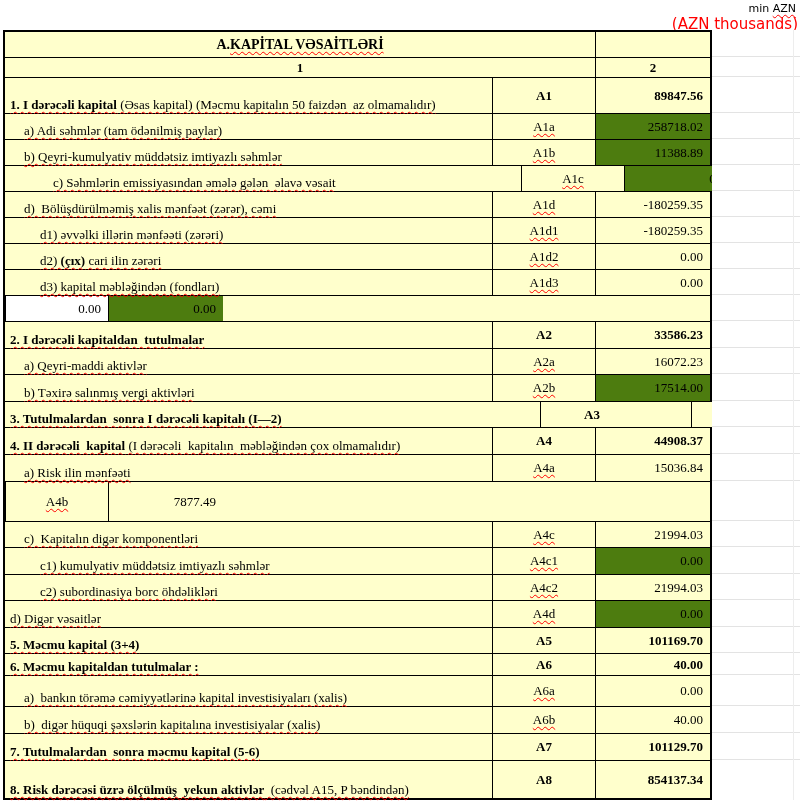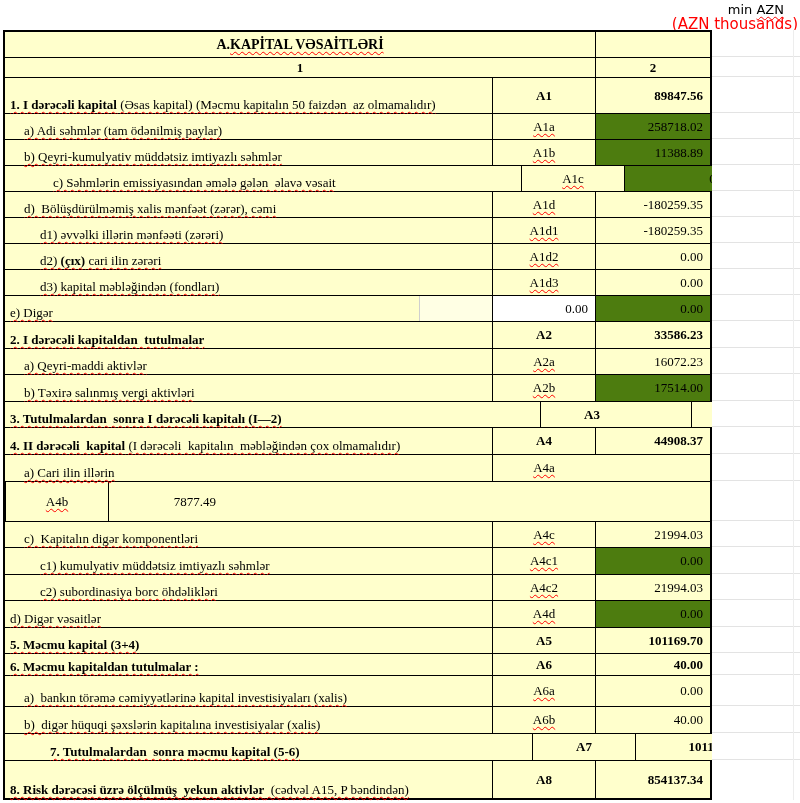--- a/index.html
+++ b/index.html
@@ -1,21 +1,21 @@
 <!DOCTYPE html>
 <html><head>
 <meta charset="utf-8">
 <style>
   html,body{margin:0;padding:0;background:#fff;}
   #stage{position:relative;width:800px;height:803px;background:#ffffff;overflow:hidden;
          font-family:"Liberation Serif", serif;color:#000;}
 
   
-  .note-black{position:absolute;top:2px;right:16px;font-family:"DejaVu Sans",sans-serif;
-              font-size:13px;color:#000;white-space:pre;}
+  .note-black{position:absolute;top:2px;right:4px;font-family:"DejaVu Sans",sans-serif;
+              font-size:11px;color:#000;white-space:pre;}
   .note-red{position:absolute;top:15px;right:2px;font-family:"DejaVu Sans",sans-serif;
             font-size:15px;color:#ff0000;white-space:pre;}
 
   
   .sq{text-decoration-line:underline;text-decoration-style:wavy;
       text-decoration-color:#ff0000;text-decoration-thickness:1px;
       text-underline-offset:2px;text-decoration-skip-ink:none;}
   .b{font-weight:bold;}
 
   
@@ -160,24 +160,20 @@
             <div class="lab ind2"><span class="sq">d3) kapital məbləğindən (fondları)</span></div>
           </div>
           <div class="c c-code">
             <span class="sq">A1d3</span>
           </div>
           <div class="c c-val">
             <span class="">0.00</span>
           </div>
         </div>
         <div class="row" style="height: 26px;">
-          <div class="c c-label">
-            <div class="subcell"></div>
-            <div class="lab ind0"><span class="sq">e) Digər</span></div>
-          </div>
           <div class="c c-code input">
             <span class="">0.00</span>
           </div>
           <div class="c c-val w">
             <span class="">0.00</span>
           </div>
         </div>
         <div class="row" style="height: 27px;">
           <div class="c c-label">
             <div class="lab ind0"><span class="b sq">2. I dərəcəli kapitaldan  tutulmalar</span></div>
@@ -228,25 +224,28 @@
           </div>
           <div class="c c-code">
             <span class="b ">A4</span>
           </div>
           <div class="c c-val">
             <span class="b">44908.37</span>
           </div>
         </div>
         <div class="row" style="height: 27px;">
           <div class="c c-label">
-            <div class="lab ind1"><span class="sq">a) Cari ilin illərin</span></div>
+            <div class="lab ind1"><span class="sq">a) Risk ilin mənfəəti</span></div>
           </div>
           <div class="c c-code">
             <span class="sq">A4a</span>
           </div>
+          <div class="c c-val">
+            <span class="">15036.84</span>
+          </div>
         </div>
         <div class="row" style="height: 40px;">
           <div class="c c-code">
             <span class="sq">A4b</span>
           </div>
           <div class="c c-val">
             <span class="">7877.49</span>
           </div>
         </div>
         <div class="row" style="height: 26px;">
@@ -330,21 +329,21 @@
           <div class="c c-label">
             <div class="lab ind1"><span class="sq">b)  digər hüquqi şəxslərin kapitalına investisiyalar (xalis)</span></div>
           </div>
           <div class="c c-code">
             <span class="sq">A6b</span>
           </div>
           <div class="c c-val">
             <span class="">40.00</span>
           </div>
         </div>
-        <div class="row" style="height: 27px; padding-left: 40px;">
+        <div class="row" style="height: 27px;">
           <div class="c c-label">
             <div class="lab ind0"><span class="b sq">7. Tutulmalardan  sonra məcmu kapital (5-6)</span></div>
           </div>
           <div class="c c-code">
             <span class="b ">A7</span>
           </div>
           <div class="c c-val">
             <span class="b">101129.70</span>
           </div>
         </div>

